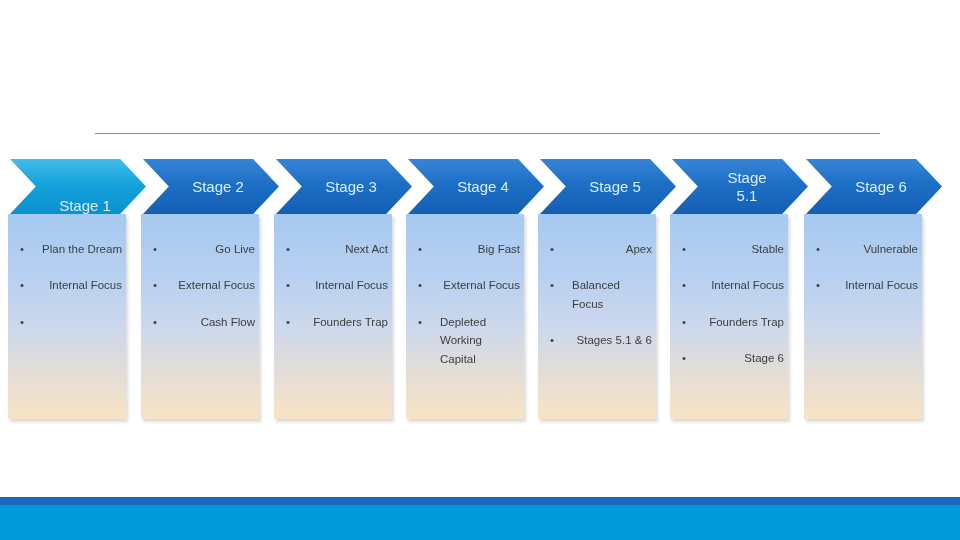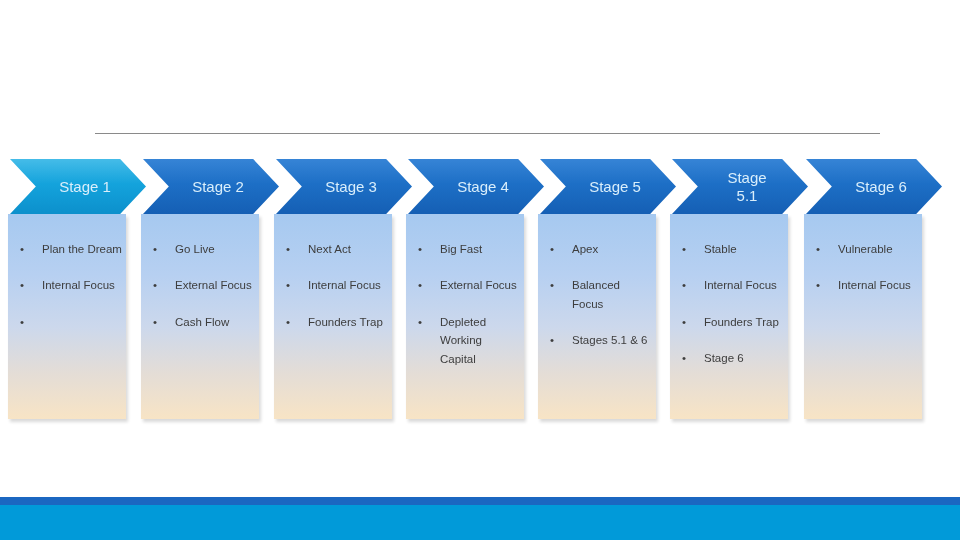--- a/index.html
+++ b/index.html
@@ -16,32 +16,32 @@
 
   .stage-group { position: absolute; top: 0; width: 118px; height: 540px; }
   .g0 { left: 8px; }  .g1 { left: 141px; } .g2 { left: 274px; } .g3 { left: 406px; }
   .g4 { left: 538px; } .g5 { left: 670px; } .g6 { left: 804px; }
 
   .chevron { position: absolute; top: 159px; left: 2px; width: 136px; height: 55px;
     display: flex; align-items: center; justify-content: center;
     clip-path: polygon(0% 0%, 81% 0%, 100% 50%, 81% 100%, 0% 100%, 19% 50%);
     filter: drop-shadow(2px 2px 1px rgba(110,120,140,0.45)); }
   .chevron-blue  { background: linear-gradient(180deg, #3684d6 0%, #1d6fc6 45%, #155fb4 100%); }
-  .chevron-cyan  { background: linear-gradient(180deg, #45bce8 0%, #14a3dc 45%, #0c90cc 100%); }
+  .chevron-cyan  { background: linear-gradient(180deg, #45bce8 0%, #14a3dc 45%, #0c90cc 100%); align-items: flex-end; }
   .chevron-label { color: #d9eefb; font-size: 15px; line-height: 1.15;
     text-align: center; white-space: pre-line; padding-left: 14px; }
 
   .panel { position: absolute; top: 214px; left: 0; width: 118px; height: 205px;
     background: linear-gradient(180deg, #a6c9f0 0%, #b7d0f1 30%, #ccd8ec 55%,
       #e4ddd6 78%, #f8e4c5 100%);
     box-shadow: 2px 3px 3px rgba(0,0,0,0.15); }
 
   .bullets { list-style: none; padding: 26px 4px 0 12px; }
   .bullets li { display: flex; align-items: flex-start; margin-bottom: 18px;
-    color: #3d3d3d; font-size: 11.5px; line-height: 1.6; }
+    color: #3d3d3d; font-size: 11.5px; line-height: 1.6; justify-content: space-between; }
   .dot { flex: 0 0 auto; width: 22px; }
   .dot::before { content: "\2022"; }
 
   .footer-band-dark { position: absolute; left: 0; top: 497px; width: 960px; height: 8px;
     background: #1b67c1; }
   .footer-band-cyan { position: absolute; left: 0; top: 505px; width: 960px; height: 35px;
     background: #019ad9; }
 </style>
 </head>
 <body>

